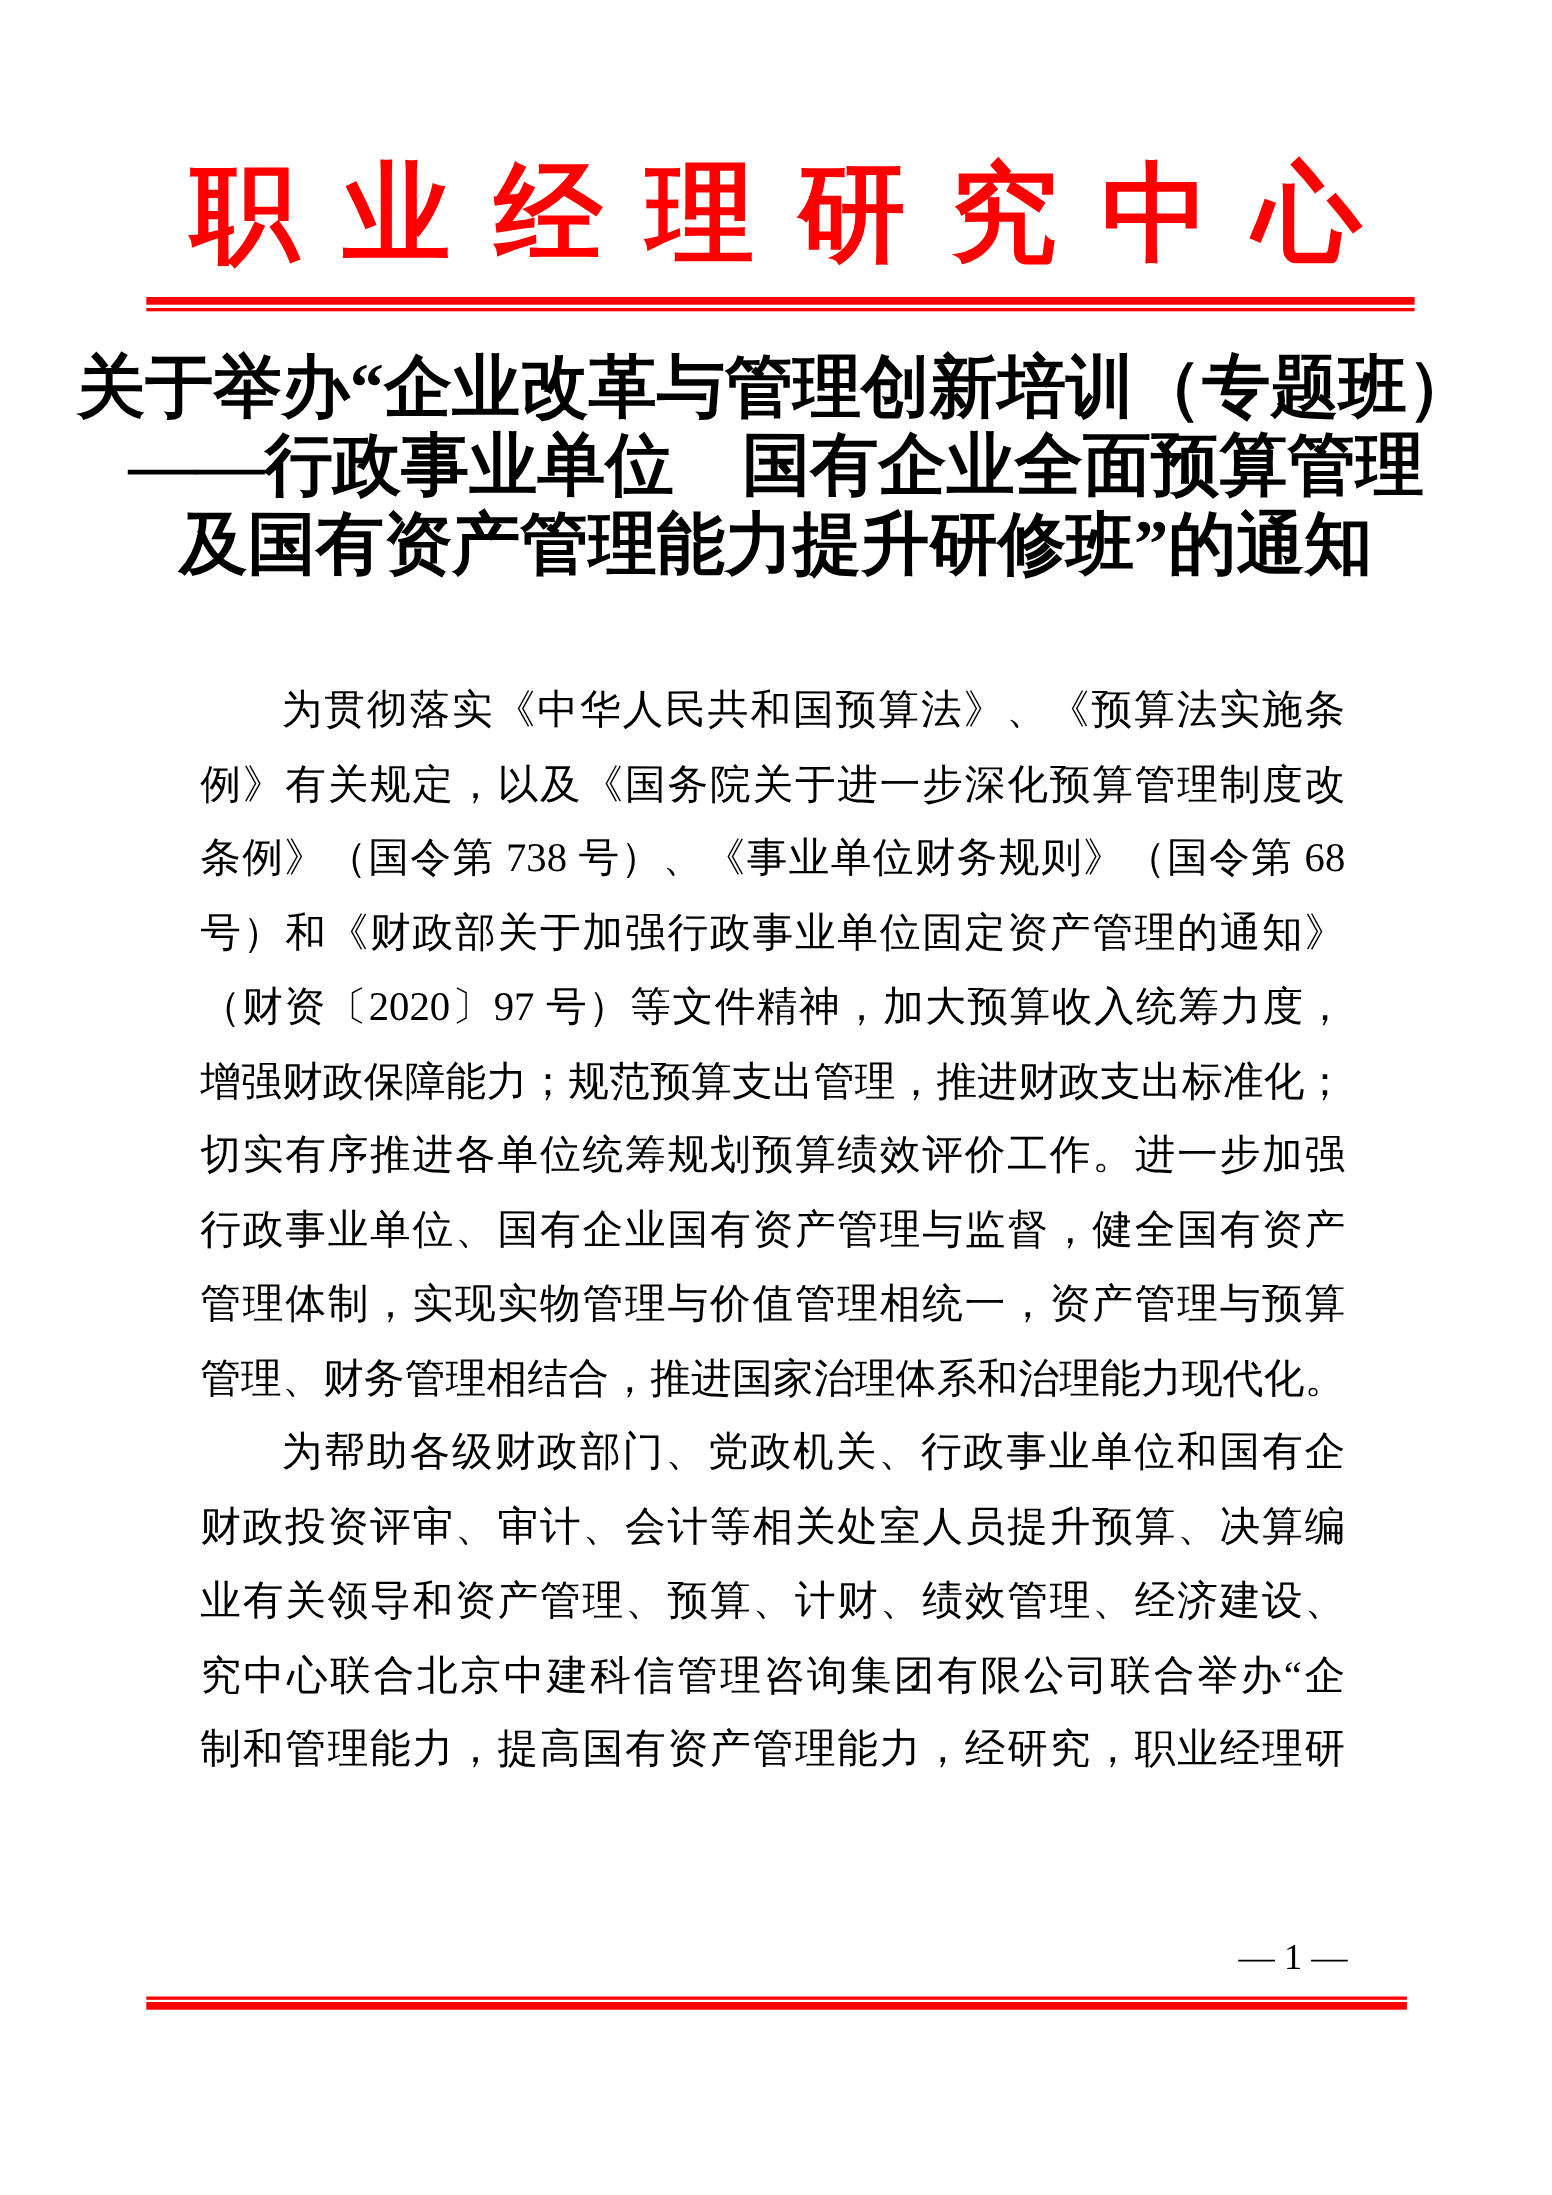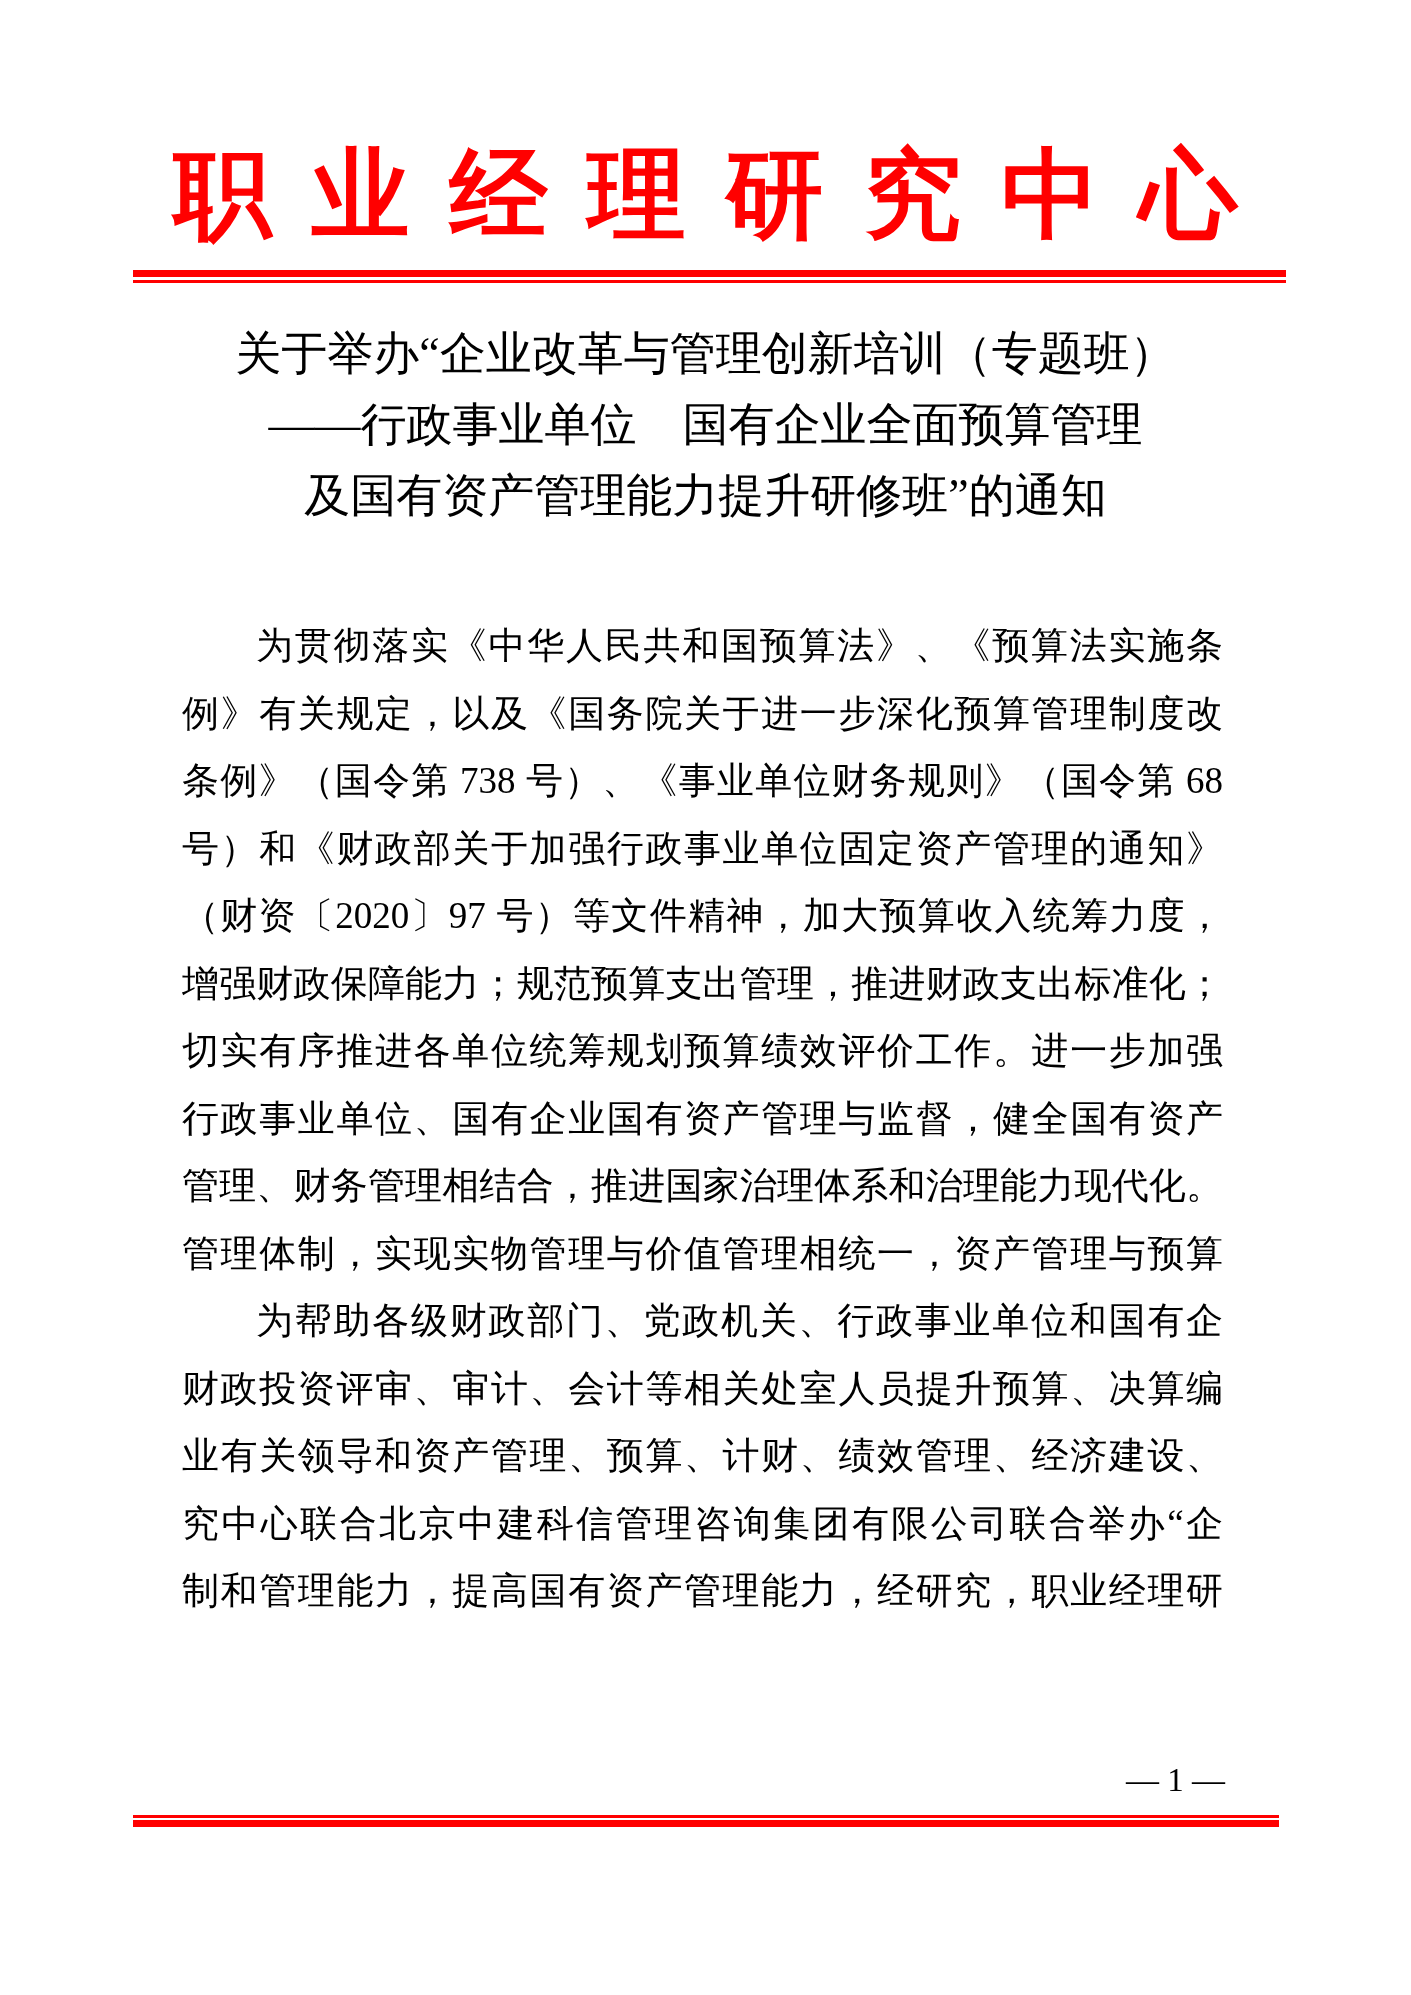--- a/index.html
+++ b/index.html
@@ -43,22 +43,22 @@
   .rule-top .gap   { height: 3px; }
   .rule-top .thin  { height: 3px; background: #ff0000; }
 
   
   .doc-title {
     position: absolute;
     top: 318px;
     left: 0;
     width: 100%;
     text-align: center;
-    font-weight: normal;
-    font-size: 46px;
+    font-weight: bold;
+    font-size: 62px;
     line-height: 71px;
     color: #000000;
   }
 
   
   .content {
     position: absolute;
     top: 612px;
     left: 182px;
     width: 1041px;
@@ -119,22 +119,22 @@
 
   <div class="content">
     <div class="line indent">为贯彻落实《中华人民共和国预算法》、《预算法实施条</div>
     <div class="line">例》有关规定，以及《国务院关于进一步深化预算管理制度改</div>
     <div class="line">条例》（国令第 738 号）、《事业单位财务规则》（国令第 68</div>
     <div class="line">号）和《财政部关于加强行政事业单位固定资产管理的通知》</div>
     <div class="line">（财资〔2020〕97 号）等文件精神，加大预算收入统筹力度，</div>
     <div class="line">增强财政保障能力；规范预算支出管理，推进财政支出标准化；</div>
     <div class="line">切实有序推进各单位统筹规划预算绩效评价工作。进一步加强</div>
     <div class="line">行政事业单位、国有企业国有资产管理与监督，健全国有资产</div>
+    <div class="line">管理体制，实现实物管理与价值管理相统一，资产管理与预算</div>
     <div class="line">管理、财务管理相结合，推进国家治理体系和治理能力现代化。</div>
-    <div class="line">管理体制，实现实物管理与价值管理相统一，资产管理与预算</div>
     <div class="line indent">为帮助各级财政部门、党政机关、行政事业单位和国有企</div>
     <div class="line">财政投资评审、审计、会计等相关处室人员提升预算、决算编</div>
     <div class="line">业有关领导和资产管理、预算、计财、绩效管理、经济建设、</div>
     <div class="line">究中心联合北京中建科信管理咨询集团有限公司联合举办“企</div>
     <div class="line">制和管理能力，提高国有资产管理能力，经研究，职业经理研</div>
   </div>
 
   <div class="page-number">— 1 —</div>
 
   <div class="rule-bottom">

